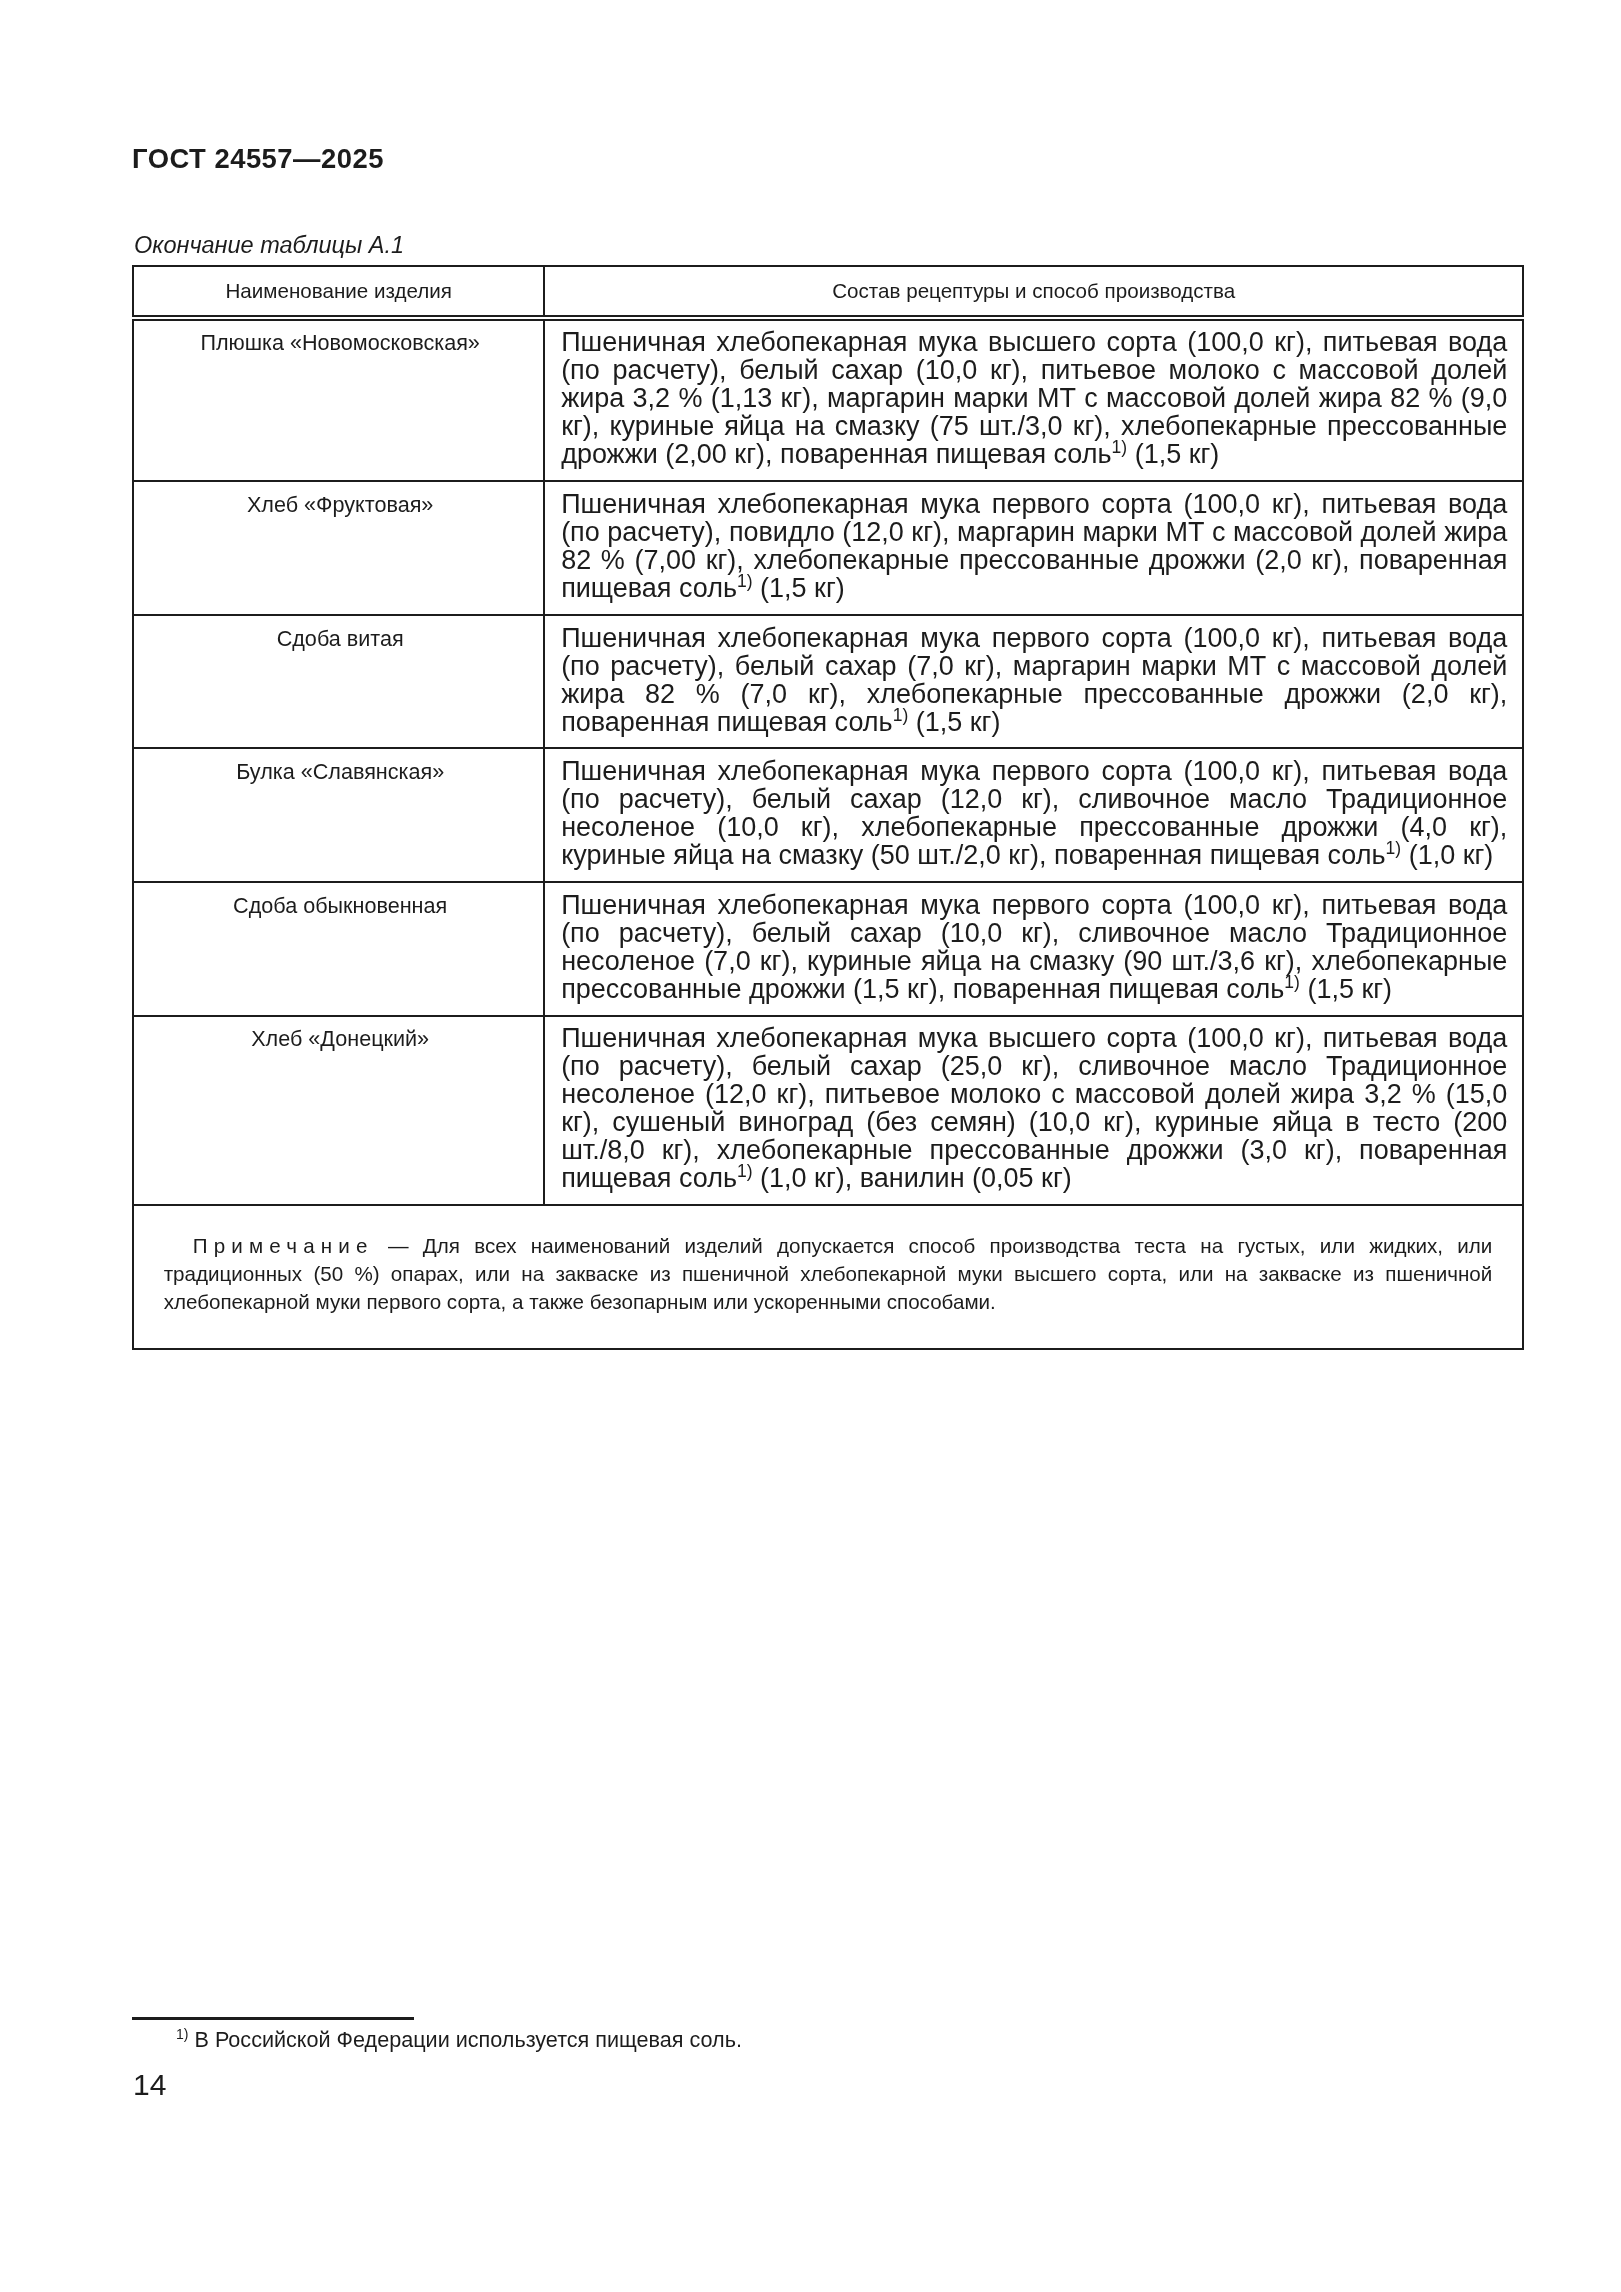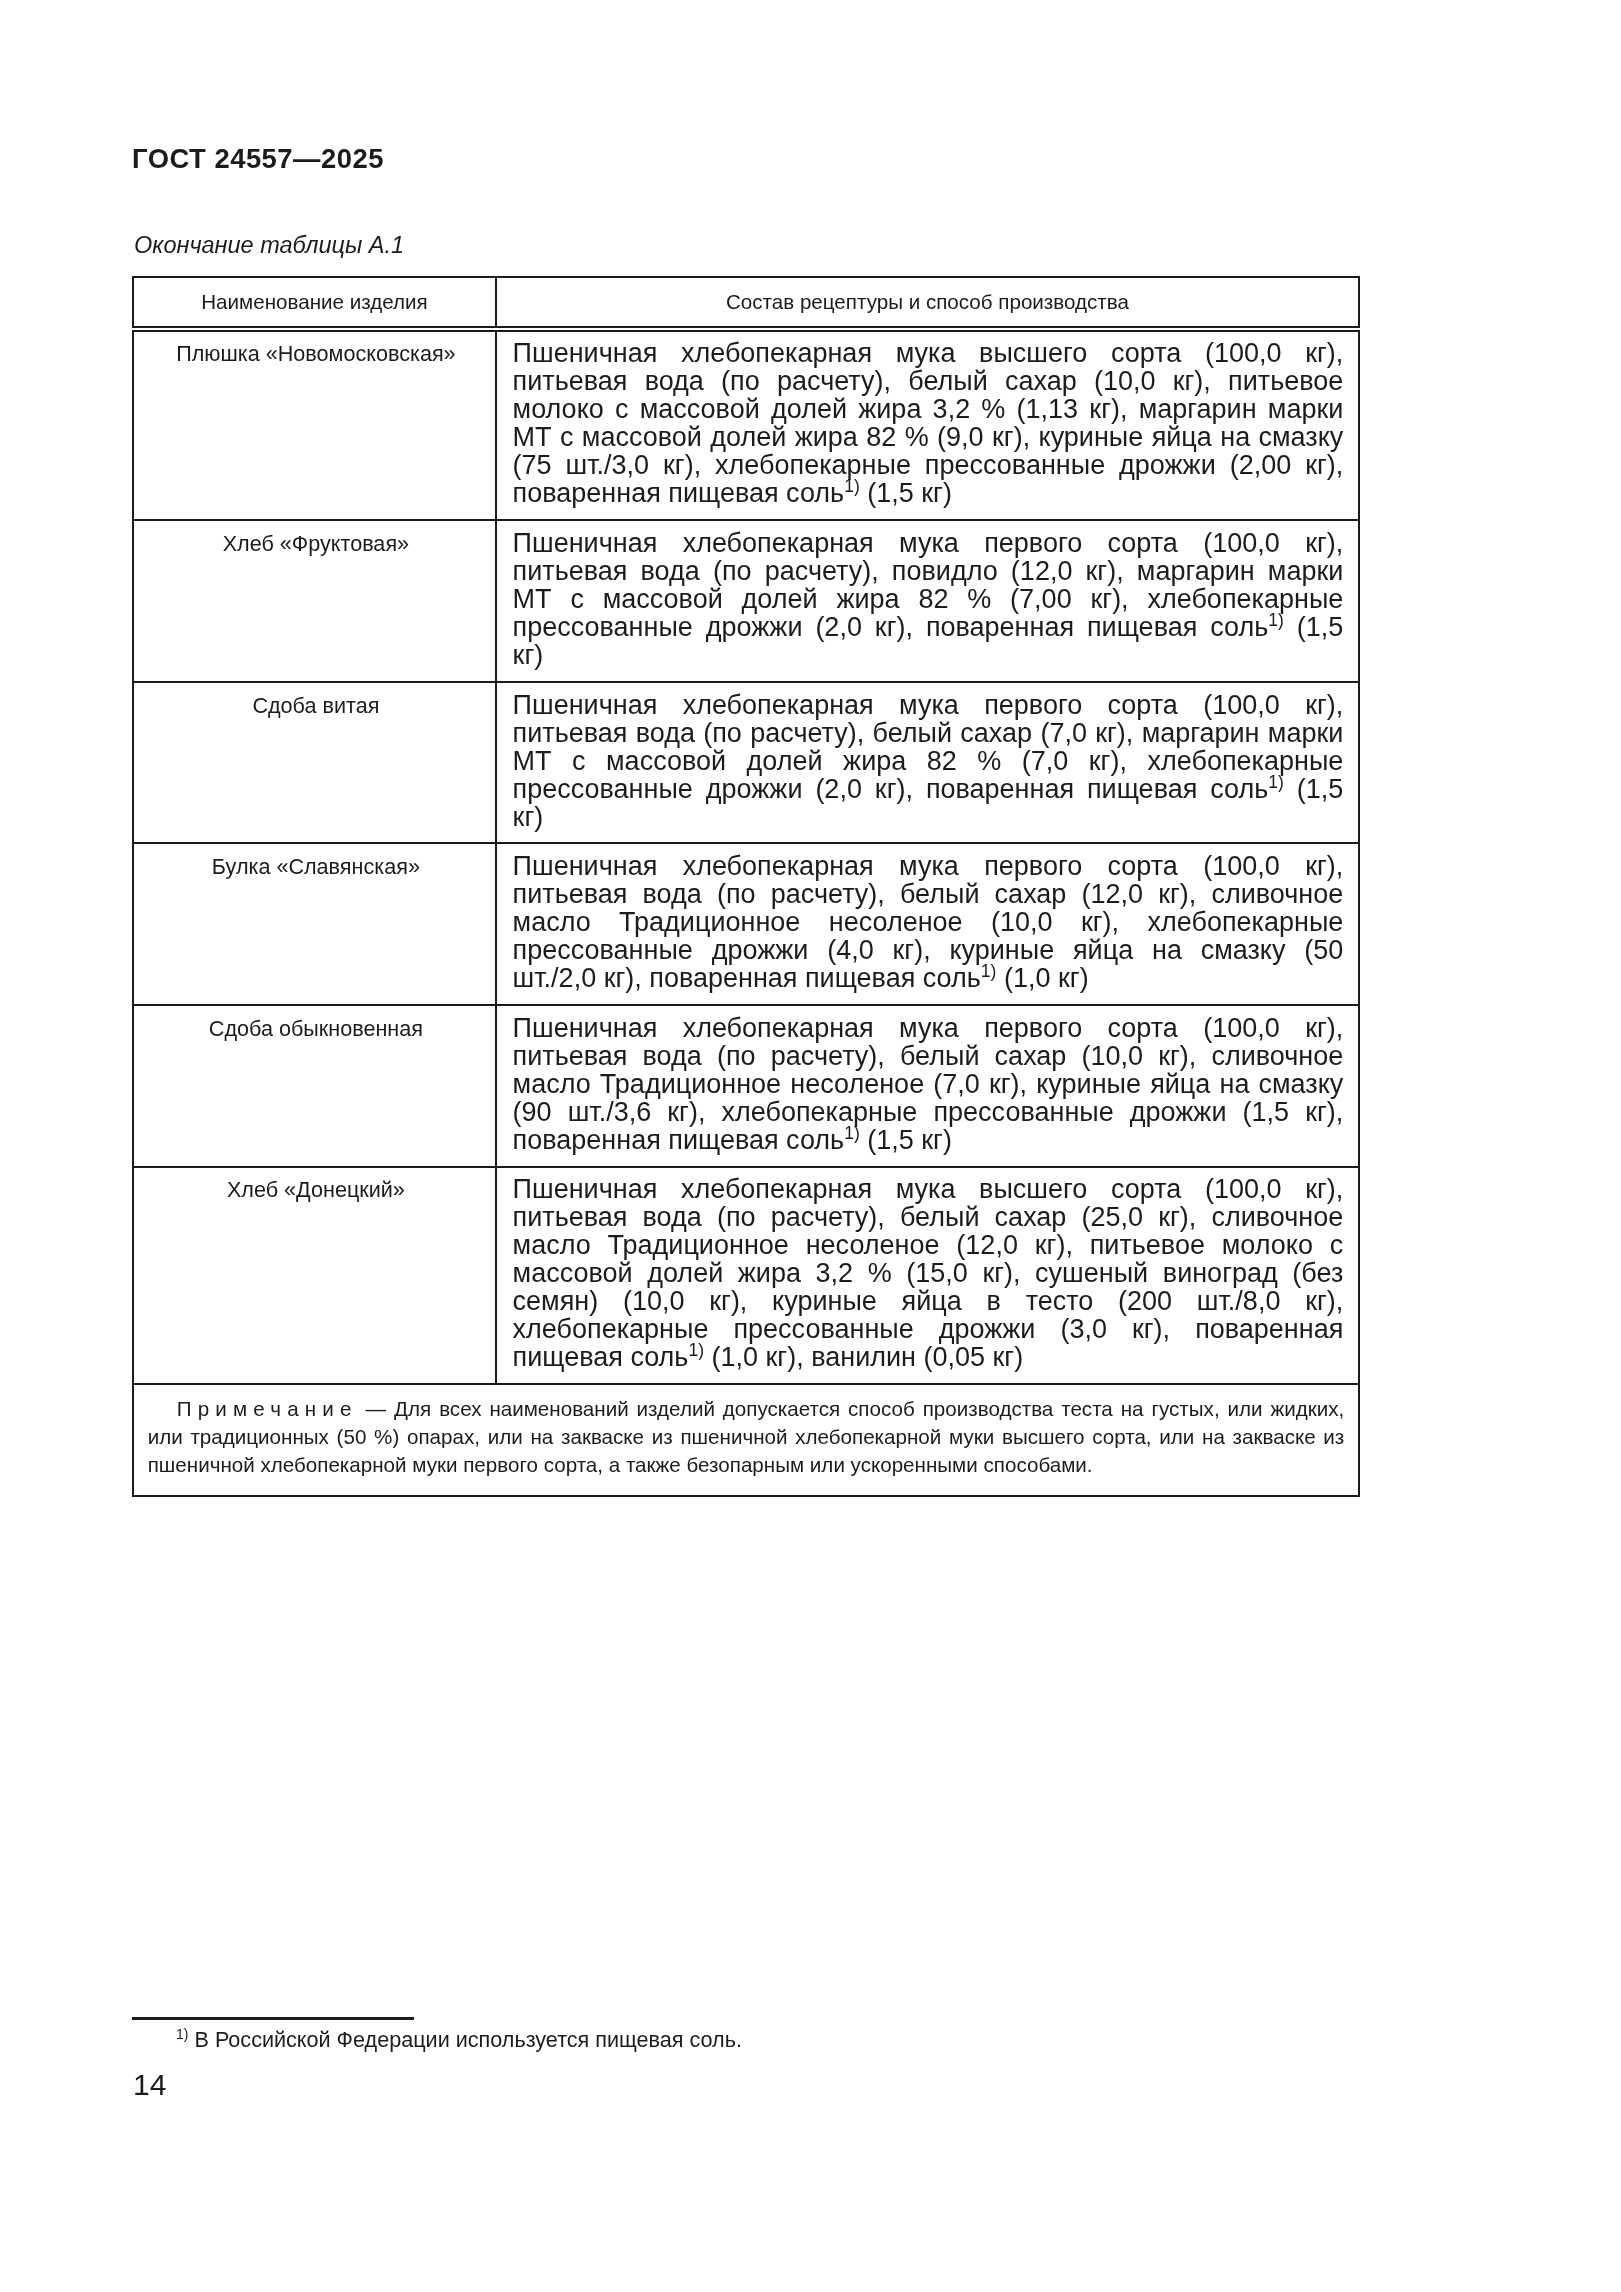--- a/index.html
+++ b/index.html
@@ -13,22 +13,22 @@
   }
   .doc-code {
     position: absolute; top: 143px; left: 132px;
     font-size: 27.4px; font-weight: bold; letter-spacing: 0.5px;
   }
   .table-caption {
     position: absolute; top: 232px; left: 134px;
     font-size: 23.5px; font-style: italic;
   }
   table.recipe-table {
-    position: absolute; top: 276px; left: 132px;
-    width: 1228px;
+    position: absolute; top: 265px; left: 132px;
+    width: 1392px;
     border-collapse: collapse;
     table-layout: fixed;
   }
   table.recipe-table { border: 2.9px solid #1c1c1c; }
   .recipe-table th, .recipe-table td {
     border: 2px solid #1c1c1c;
     vertical-align: top;
   }
   .recipe-table th {
     font-weight: normal;
@@ -57,21 +57,21 @@
     font-size: 0.65em;
     line-height: 0;
     vertical-align: super;
   }
   .note-cell {
     font-size: 20.6px;
     line-height: 28px;
     padding: 9.8px 13.7px 15.7px 13.7px;
     text-align: justify;
   }
-  .note-cell p { margin: 0; text-indent: 29px; }
+  .note-cell p { margin: 16px; text-indent: 29px; }
   .note-label { letter-spacing: 0.30em; }
   .footnote {
     position: absolute; top: 2017px; left: 132px; width: 1368px;
     font-size: 21.6px; line-height: 27.4px;
   }
   .footnote-rule {
     width: 282px; height: 0;
     border-top: 3.9px solid #1c1c1c;
     margin-bottom: 5.9px;
   }

